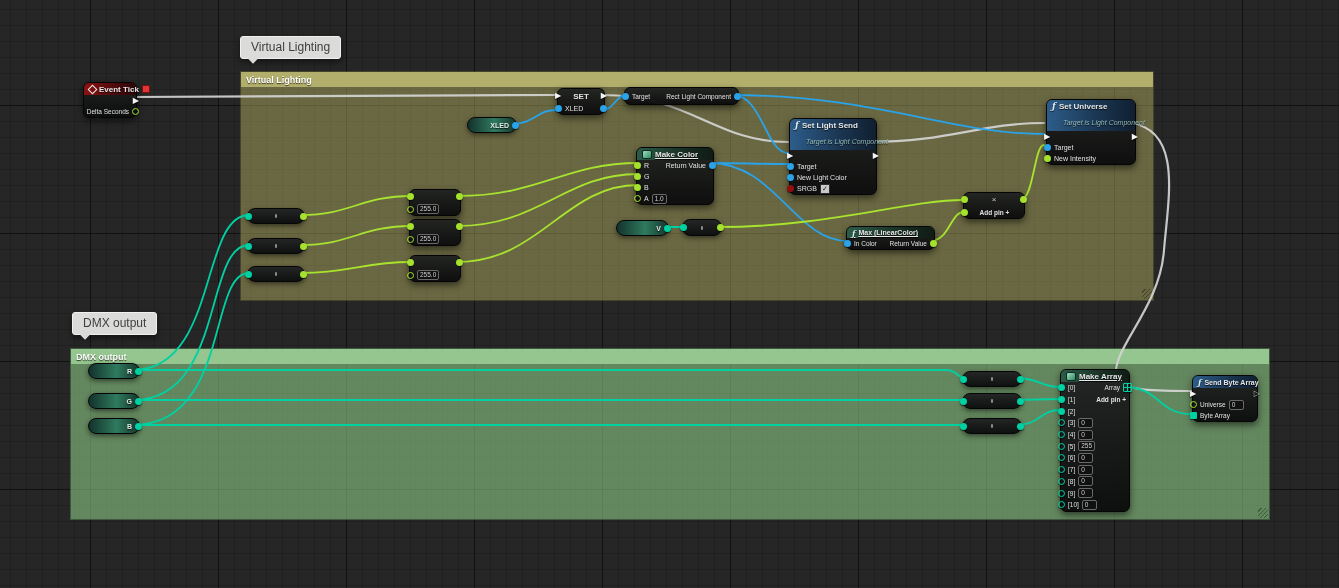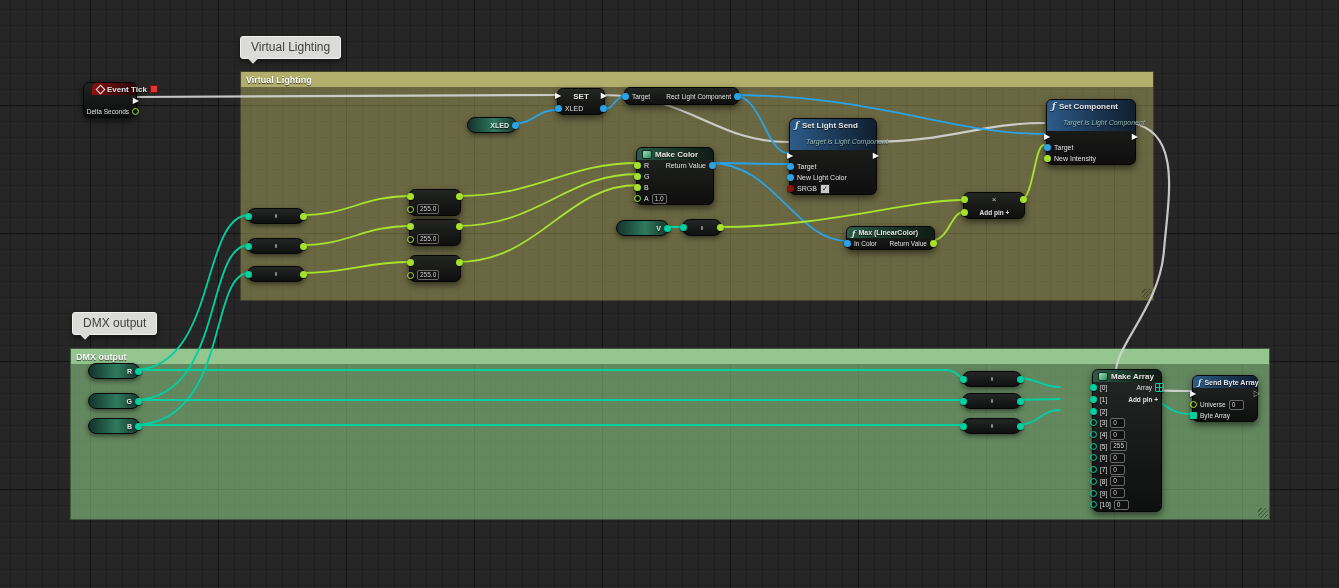--- a/index.html
+++ b/index.html
@@ -32,23 +32,23 @@
   .w-blue{stroke:#2aa3e8;stroke-width:1.8;}
   .w-green{stroke:#a8e32f;stroke-width:1.8;}
   .w-teal{stroke:#00d1a3;stroke-width:1.8;}
   
   .node{position:absolute;z-index:3;color:#e6e6e6;
     background:linear-gradient(180deg,rgba(33,35,34,.97),rgba(11,12,12,.97));
     border:1px solid #050505;border-radius:6px;box-shadow:0 3px 7px rgba(0,0,0,.55);}
   .hdr{display:flex;align-items:center;gap:3px;height:11px;padding:1px 5px;
     font-size:8px;font-weight:bold;border-radius:5px 5px 0 0;
     text-shadow:0 1px 1px rgba(0,0,0,.85);white-space:nowrap;}
-  .hdr.red{background:linear-gradient(90deg,#8e1111,#470a0b 65%,#2c0607);margin-left:8px;}
+  .hdr.red{background:linear-gradient(90deg,#8e1111,#470a0b 65%,#2c0607);}
   .hdr.blue{background:linear-gradient(90deg,#2d5d8a,#1a3450 60%,#101f30);}
-  .hdr.green{background:linear-gradient(90deg,#2c5c49,#16291f 70%,#0f1c15);}
+  .hdr.green{background:linear-gradient(90deg,#2c5c49,#16291f 70%,#0f1c15);text-decoration:underline;}
   .hdr2{display:block;height:auto;padding:2px 5px;border-radius:5px 5px 0 0;
     background:linear-gradient(90deg,#2d5d8a,#1a3450 60%,#101f30);
     text-shadow:0 1px 1px rgba(0,0,0,.85);white-space:nowrap;}
   .hdr2 .t{font-size:8px;font-weight:bold;display:flex;gap:3px;align-items:center;}
   .hdr2 .sub{font-size:7px;font-style:italic;color:#9cc4bd;opacity:.9;margin-left:11px;}
   .row{display:flex;align-items:center;gap:3px;height:11px;padding:0 3px;
     font-size:7px;color:#e0e0e0;white-space:nowrap;}
   .row.split{justify-content:space-between;}
   .row.right{justify-content:flex-end;}
   .grp{display:flex;align-items:center;gap:3px;}
@@ -246,21 +246,21 @@
         <i class="p r pl"></i>
       <span>SRGB</span>
       <span class="chk">✓</span>
       </div>
   </div>
 
   <div class="node" style="left:1046px;top:99px;width:88px;">
     <div class="hdr2">
       <span class="t">
           <i class="fn">ƒ</i>
-        <span>Set Component</span>
+        <span>Set Universe</span>
         </span>
       <span class="sub">Target is Light Component</span>
     </div>
     <div class="row split">
         <span class="x pl">▶</span>
       <span class="x pr">▶</span>
       </div>
     <div class="row">
         <i class="p b pl"></i>
       <span>Target</span>
@@ -380,21 +380,21 @@
     <i class="p t pl"></i>
     <span class="dot"></span>
     <i class="p t pr"></i>
   </div>
   <div class="capsule cnv" style="left:962px;top:418px;width:52px;">
     <i class="p t pl"></i>
     <span class="dot"></span>
     <i class="p t pr"></i>
   </div>
 
-  <div class="node" style="left:1060px;top:369px;width:68px;margin-left:32px;">
+  <div class="node" style="left:1060px;top:369px;width:68px;">
     <div class="hdr green" style="height:10px;">
       <span class="sicon"></span>
       <span>Make Array</span>
     </div>
     <div class="row split" style="height:11.7px;font-size:6.5px;">
       <span class="grp">
           <i class="p t pl"></i>
         <span>[0]</span>
         </span>
       <span class="grp">

